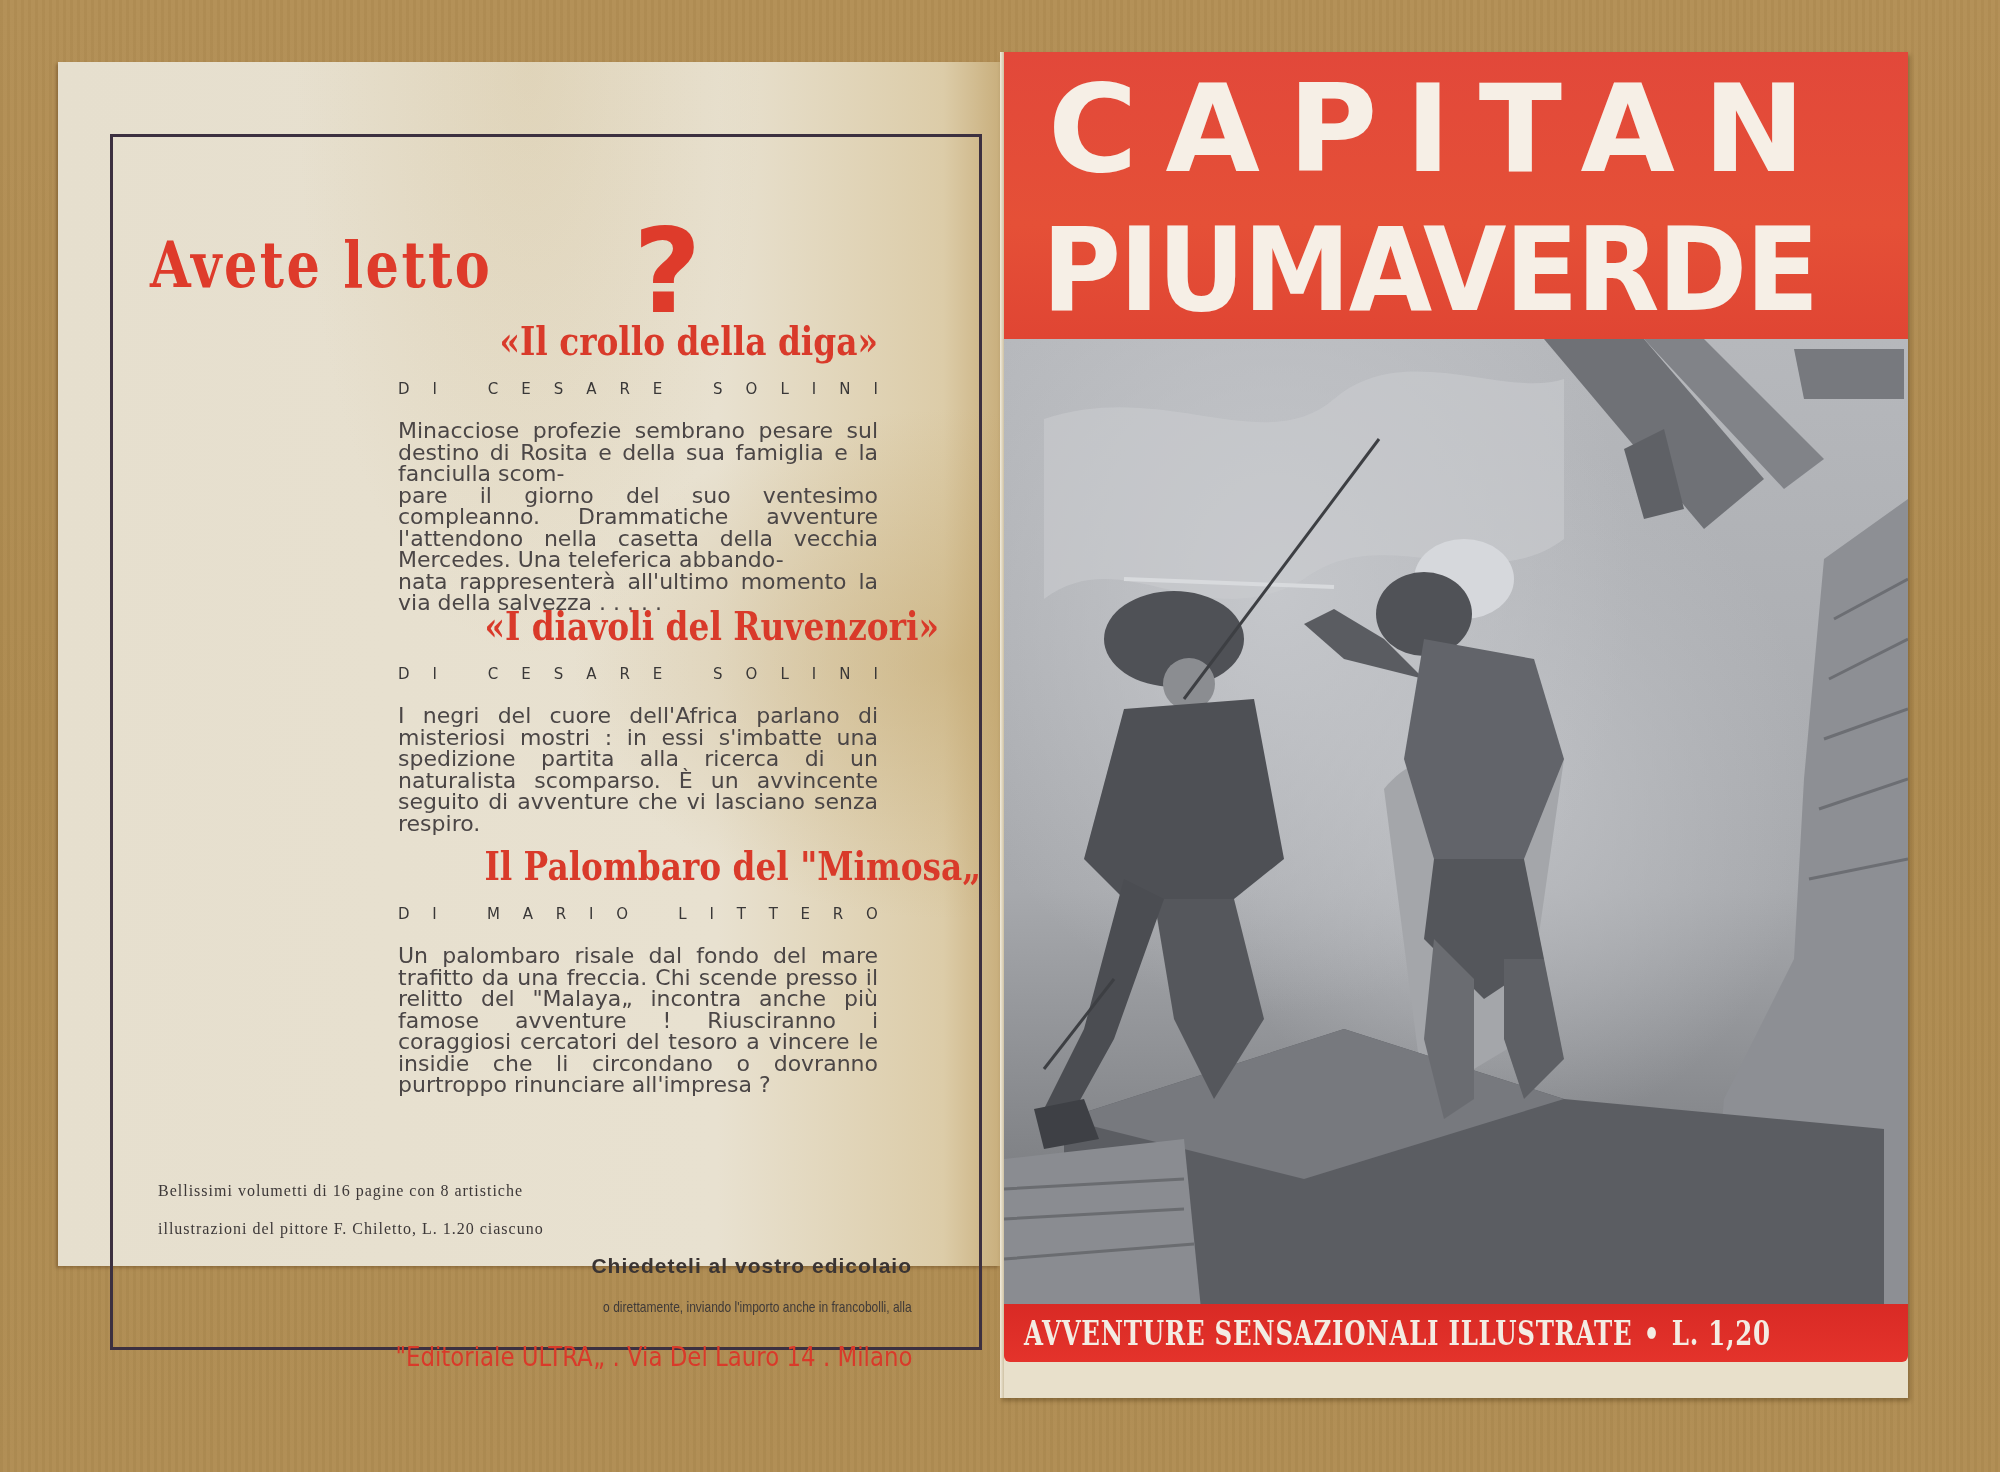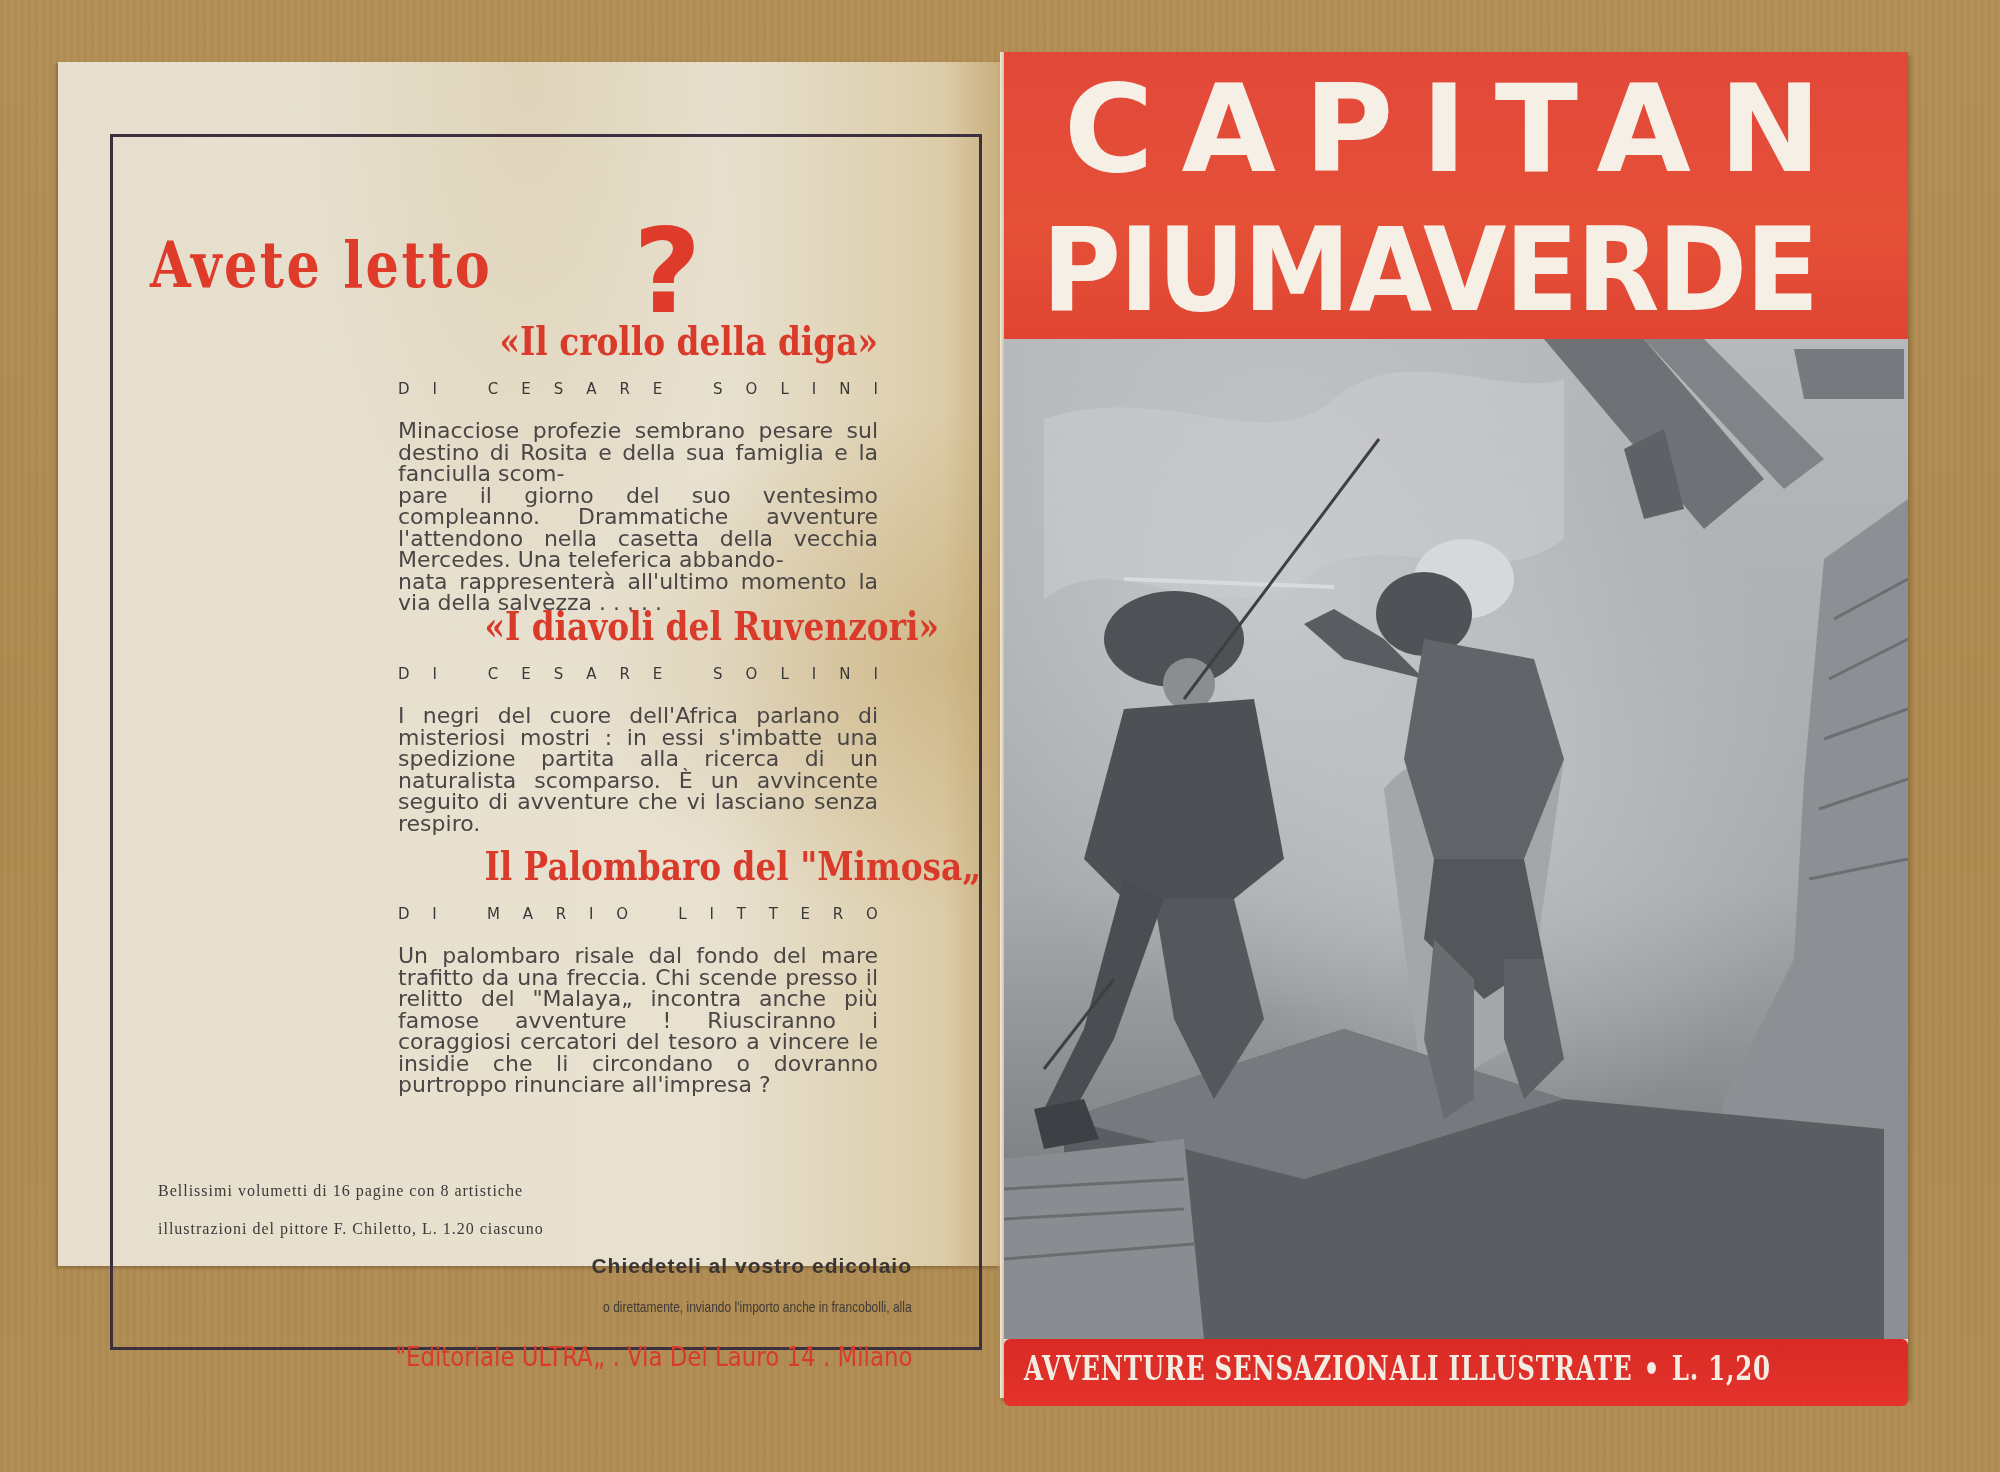--- a/index.html
+++ b/index.html
@@ -159,21 +159,20 @@
       font-family: "DejaVu Sans", sans-serif;
       font-weight: bold;
       color: #f6efe6;
       white-space: nowrap;
     }
     .title-line.l1 {
       top: 6px;
       left: 44px;
       font-size: 122px;
       letter-spacing: 28px;
-      margin-left: 16px;
     }
     .title-line.l2 {
       top: 150px;
       left: 38px;
       font-size: 116px;
       letter-spacing: -2px;
       transform: scaleX(0.93);
       transform-origin: left center;
     }
     .illustration {
@@ -183,27 +182,26 @@
       overflow: hidden;
       background: #9fa1a5;
       background-image:
         radial-gradient(ellipse at 30% 25%, #c5c7cb 0%, rgba(197,199,203,0) 40%),
         radial-gradient(ellipse at 55% 45%, #bdbfc3 0%, rgba(189,191,195,0) 45%),
         linear-gradient(180deg, #b6b8bc 0%, #a7a9ad 55%, #7c7e82 85%, #6e7074 100%);
     }
     .illustration svg { position: absolute; left: 0; top: 0; }
     .bottom-band {
       position: absolute;
-      left: 4px; top: 1287px;
-      width: 904px; height: 67px;
+      left: 4px; top: 1252px;
+      width: 904px; height: 58px;
       background: #df2c26;
       background-image: linear-gradient(180deg, #d92a25 0%, #e4332b 100%);
       border-bottom-left-radius: 6px;
       border-bottom-right-radius: 6px;
-      border-radius: 6px;
     }
     .tagline {
       position: absolute;
       left: 20px; top: 9px;
       font-family: "DejaVu Serif", serif;
       font-weight: bold;
       font-size: 34px;
       color: #f3ece3;
       white-space: nowrap;
       transform: scaleX(0.72);

